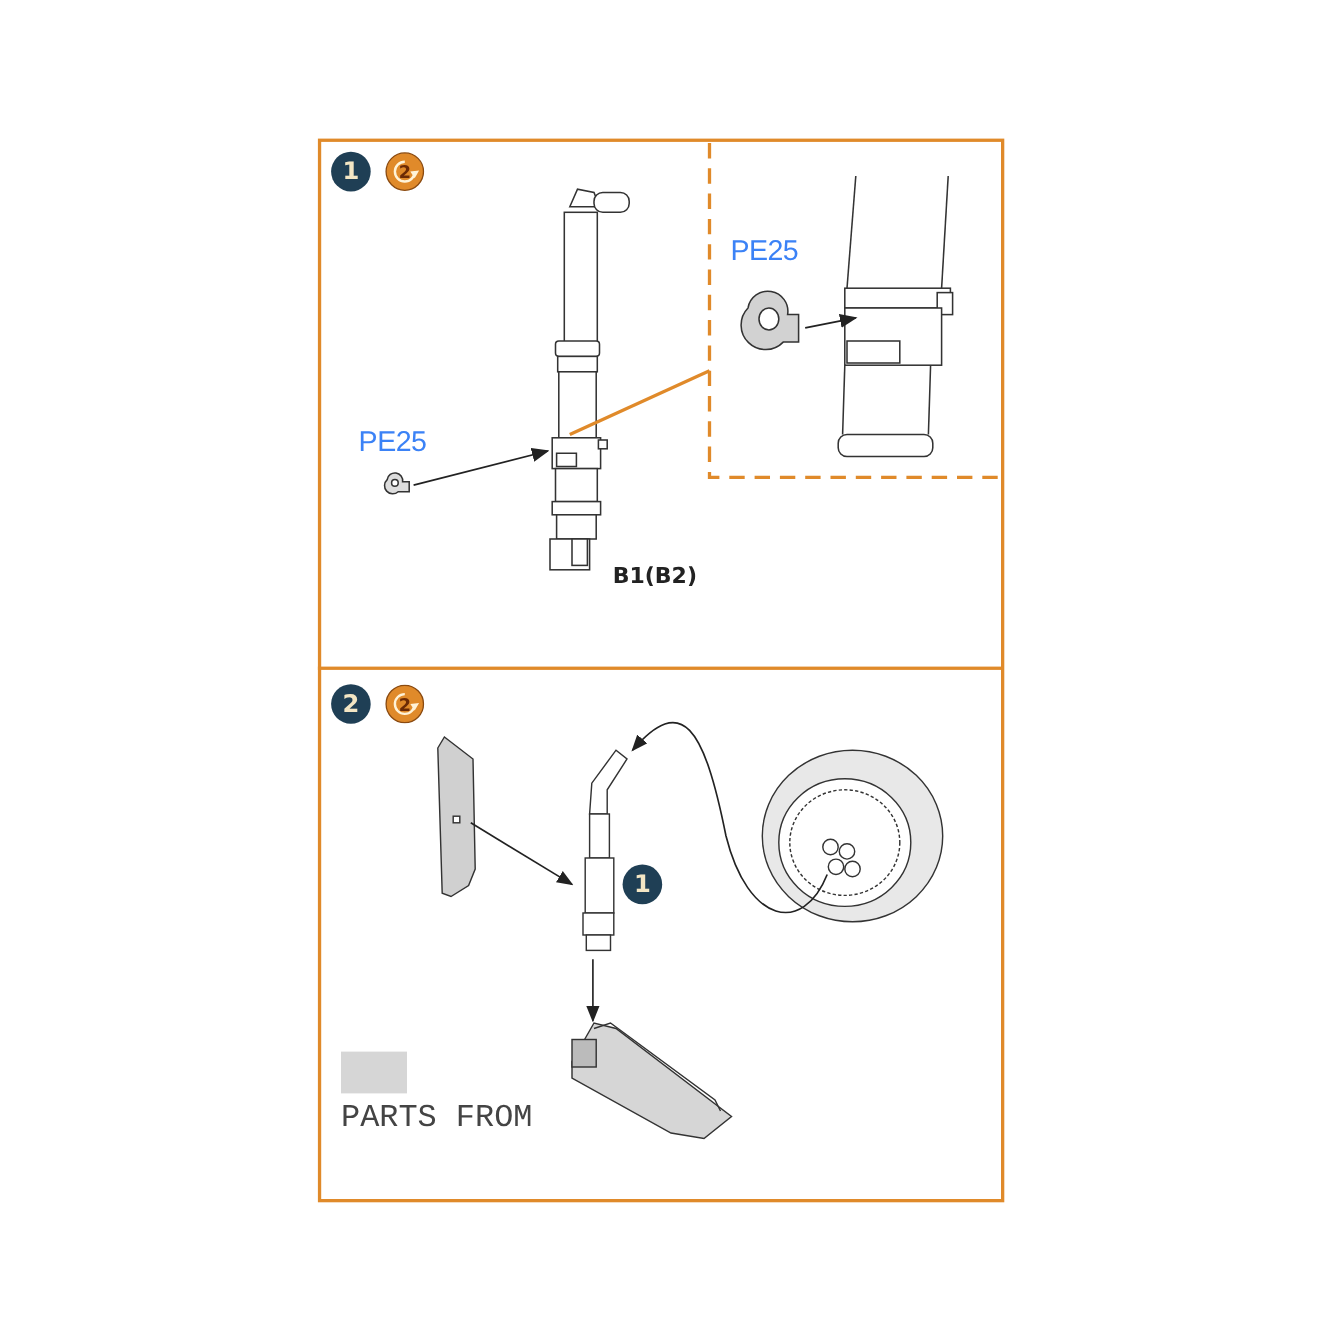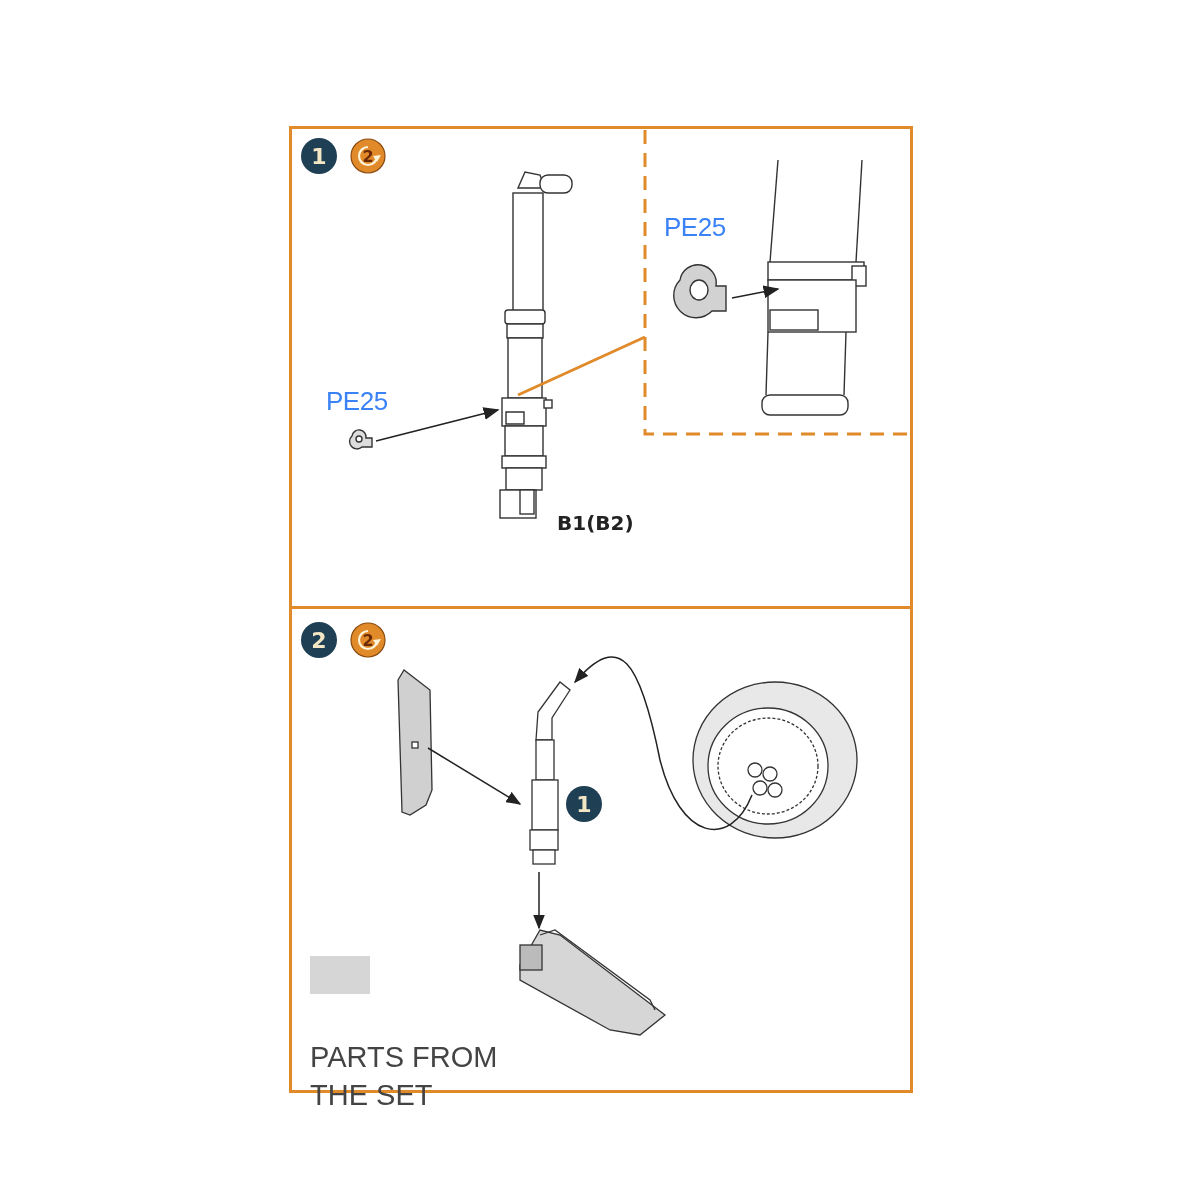--- a/index.html
+++ b/index.html
@@ -5,21 +5,21 @@
   html,body{margin:0;padding:0;background:#fff;}
   body{width:1200px;height:1200px;position:relative;overflow:hidden;font-family:"DejaVu Sans",sans-serif;}
   .frame{position:absolute;left:289px;top:126px;width:618px;height:961px;border:3px solid #e08a2a;box-sizing:content-box;}
   .divider{position:absolute;left:289px;top:606px;width:621px;height:3px;background:#e08a2a;}
   .badge{position:absolute;width:36px;height:36px;border-radius:50%;background:#1f3f55;color:#f3e6c4;font-weight:bold;font-size:22px;display:flex;align-items:center;justify-content:center;font-family:"DejaVu Sans",sans-serif;}
   .rot{position:absolute;width:36px;height:36px;}
   .lbl{position:absolute;color:#3b82f6;font-size:26px;font-family:"Liberation Sans",sans-serif;font-weight:300;letter-spacing:-0.5px;}
   .bold{position:absolute;color:#222;font-size:20px;font-weight:bold;font-family:"DejaVu Sans",sans-serif;}
   svg.art{position:absolute;left:0;top:0;}
   .swatch{position:absolute;left:310px;top:956px;width:60px;height:38px;background:#d6d6d6;}
-  .legend{position:absolute;left:310px;top:1038px;color:#444;font-size:29px;line-height:38px;font-family:Liberation Sans, sans-serif;}
+  .legend{position:absolute;left:310px;top:998px;color:#444;font-size:29px;line-height:38px;font-family:Liberation Mono, monospace;}
 </style>
 </head>
 <body>
 
 <div class="frame"></div>
 <div class="divider"></div>
 
 <div class="badge" style="left:301px;top:138px;">
     <span>1</span>
   </div>
@@ -128,14 +128,13 @@
     <span>1</span>
   </div>
 
 <div class="lbl" style="left:326px;top:386px;">PE25</div>
 <div class="lbl" style="left:664px;top:212px;">PE25</div>
 <div class="bold" style="left:557px;top:491px;margin-top:20px;">B1(B2)</div>
 
 <div class="swatch"></div>
 <div class="legend">
   <div>PARTS FROM</div>
-  <div>THE SET</div>
 </div>
 
 </body></html>

